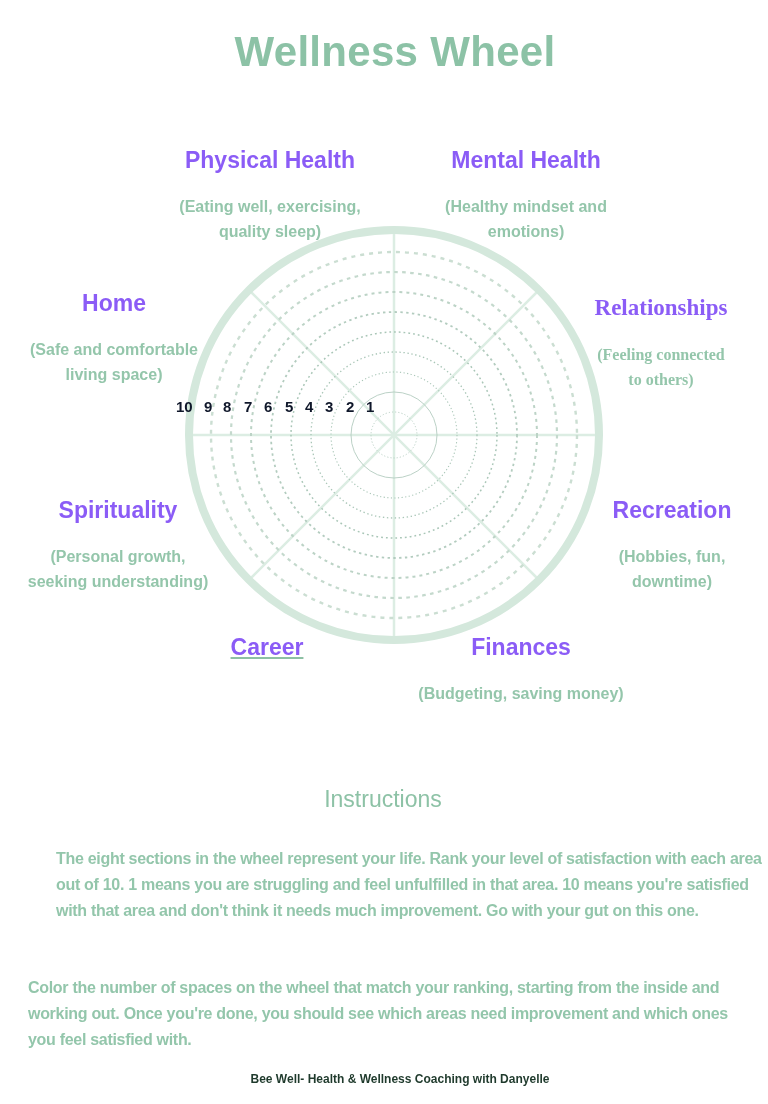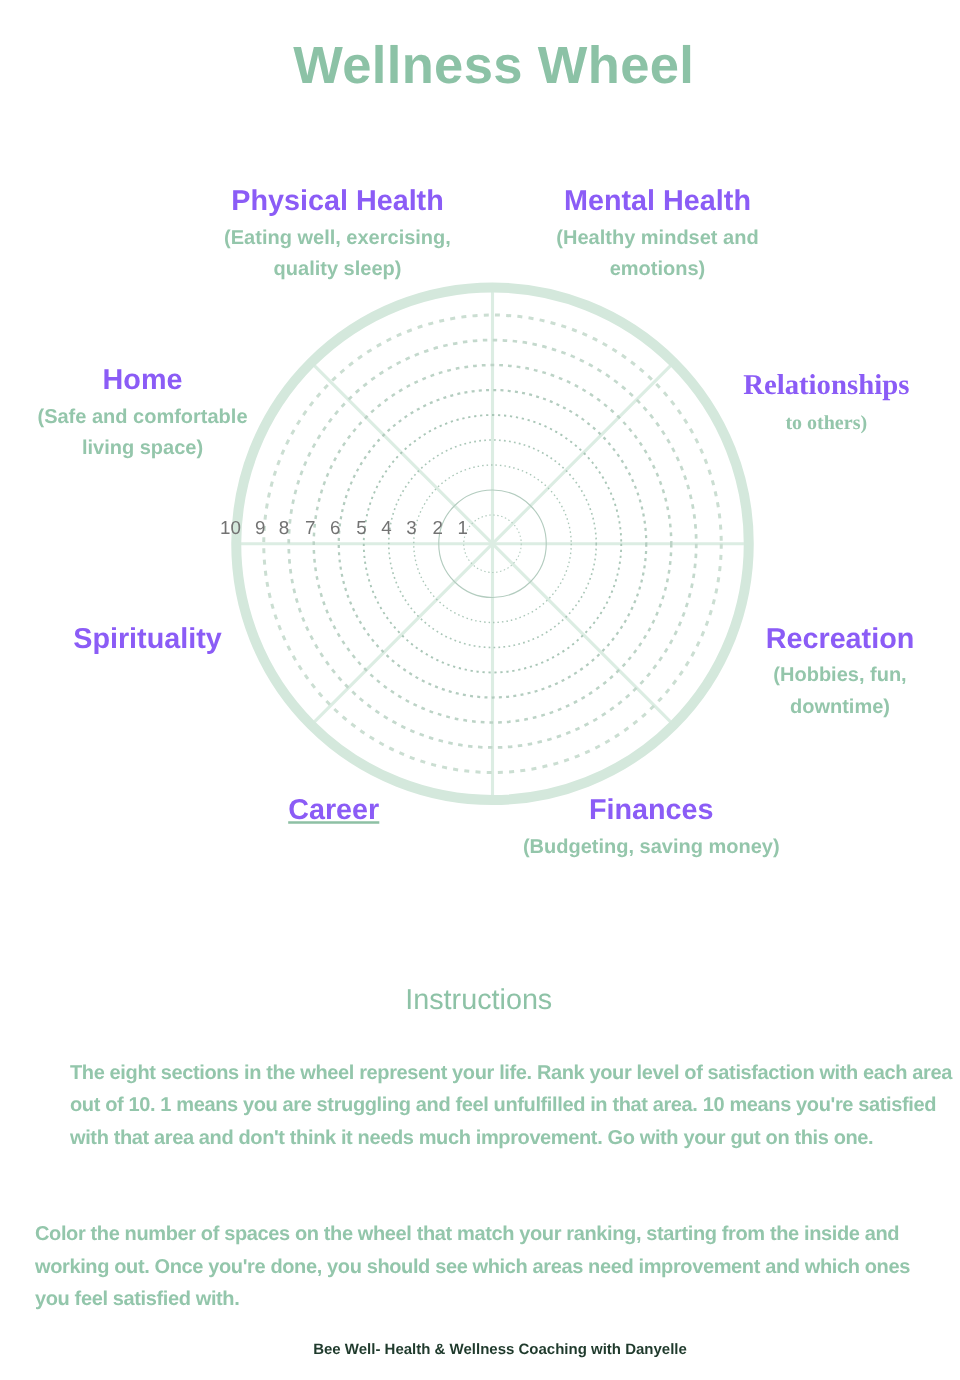--- a/index.html
+++ b/index.html
@@ -2,21 +2,21 @@
 <html><head>
 <meta charset="utf-8">
 <style>
   html, body { margin:0; padding:0; background:#ffffff; }
   body { width:768px; height:1104px; position:relative; overflow:hidden;
          font-family:"Liberation Sans", "DejaVu Sans", sans-serif; color:#8dc0a4; }
   .title { position:absolute; left:0; width:790px; top:28px; text-align:center;
            font-size:42px; font-weight:bold; color:#8cc2a6; letter-spacing:0.3px; }
   .cat { position:absolute; text-align:center; }
   .cat .name { font-size:23px; font-weight:bold; color:#8b5cf6; line-height:28px; }
-  .cat .desc { font-size:16px; font-weight:bold; color:#94c6ab; line-height:25px; margin-top:4px; }
+  .cat .desc { font-size:16px; font-weight:bold; color:#94c6ab; line-height:25px; margin-top:20px; }
   svg.wheel { position:absolute; left:0; top:0; }
   .instr-title { position:absolute; left:0; width:766px; top:786px; text-align:center;
                  font-size:23px; font-weight:normal; color:#8dc2a6; }
   .para { position:absolute; left:28px; width:716px; font-size:16px; color:#93c6ab;
           line-height:26px; font-weight:bold; letter-spacing:-0.3px; }
   .footer { position:absolute; left:0; width:800px; top:1072px; text-align:center;
             font-size:12px; font-weight:bold; color:#1f3a2c; }
 </style>
 </head>
 <body>
@@ -37,21 +37,21 @@
     <circle cx="394" cy="435" r="83" stroke="#a9c6b7" stroke-width="1.3" stroke-dasharray="1.4 2.6"></circle>
     <circle cx="394" cy="435" r="103" stroke="#a9c6b7" stroke-width="1.5" stroke-dasharray="1.8 3"></circle>
     <circle cx="394" cy="435" r="123" stroke="#b3ccbf" stroke-width="1.8" stroke-dasharray="2.4 3.4"></circle>
     <circle cx="394" cy="435" r="143" stroke="#bcd3c6" stroke-width="2" stroke-dasharray="3 4"></circle>
     <circle cx="394" cy="435" r="163" stroke="#c4d9cd" stroke-width="2.2" stroke-dasharray="3.6 4.4"></circle>
     <circle cx="394" cy="435" r="183" stroke="#cbded2" stroke-width="2.4" stroke-dasharray="4 5"></circle>
     <circle cx="394" cy="435" r="205" stroke="#d4e8dc" stroke-width="8"></circle>
   </g>
 </svg>
 
-<div style="position:absolute;top:414px;left:0;height:20px;width:400px;font-size:15px;font-weight:normal;color:#737373;">
+<div style="position:absolute;top:398px;left:0;height:20px;width:400px;font-size:15px;font-weight:bold;color:#0f172a;">
   <span style="position:absolute;left:176px;">10</span>
   <span style="position:absolute;left:204px;">9</span>
   <span style="position:absolute;left:223px;">8</span>
   <span style="position:absolute;left:244px;">7</span>
   <span style="position:absolute;left:264px;">6</span>
   <span style="position:absolute;left:285px;">5</span>
   <span style="position:absolute;left:305px;">4</span>
   <span style="position:absolute;left:325px;">3</span>
   <span style="position:absolute;left:346px;">2</span>
   <span style="position:absolute;left:366px;">1</span>
@@ -77,26 +77,31 @@
   <div class="name">Home</div>
   <div class="desc">
     <div>(Safe and comfortable</div>
     <div>living space)</div>
   </div>
 </div>
 
 <div class="cat" style="left:572px;width:178px;top:294px;font-family:Liberation Serif, serif;">
   <div class="name">Relationships</div>
   <div class="desc">
+    <div>(Feeling connected</div>
     <div>to others)</div>
   </div>
 </div>
 
 <div class="cat" style="left:14px;width:208px;top:496px;">
   <div class="name">Spirituality</div>
+  <div class="desc">
+    <div>(Personal growth,</div>
+    <div>seeking understanding)</div>
+  </div>
 </div>
 
 <div class="cat" style="left:598px;width:148px;top:496px;">
   <div class="name">Recreation</div>
   <div class="desc">
     <div>(Hobbies, fun,</div>
     <div>downtime)</div>
   </div>
 </div>
 

